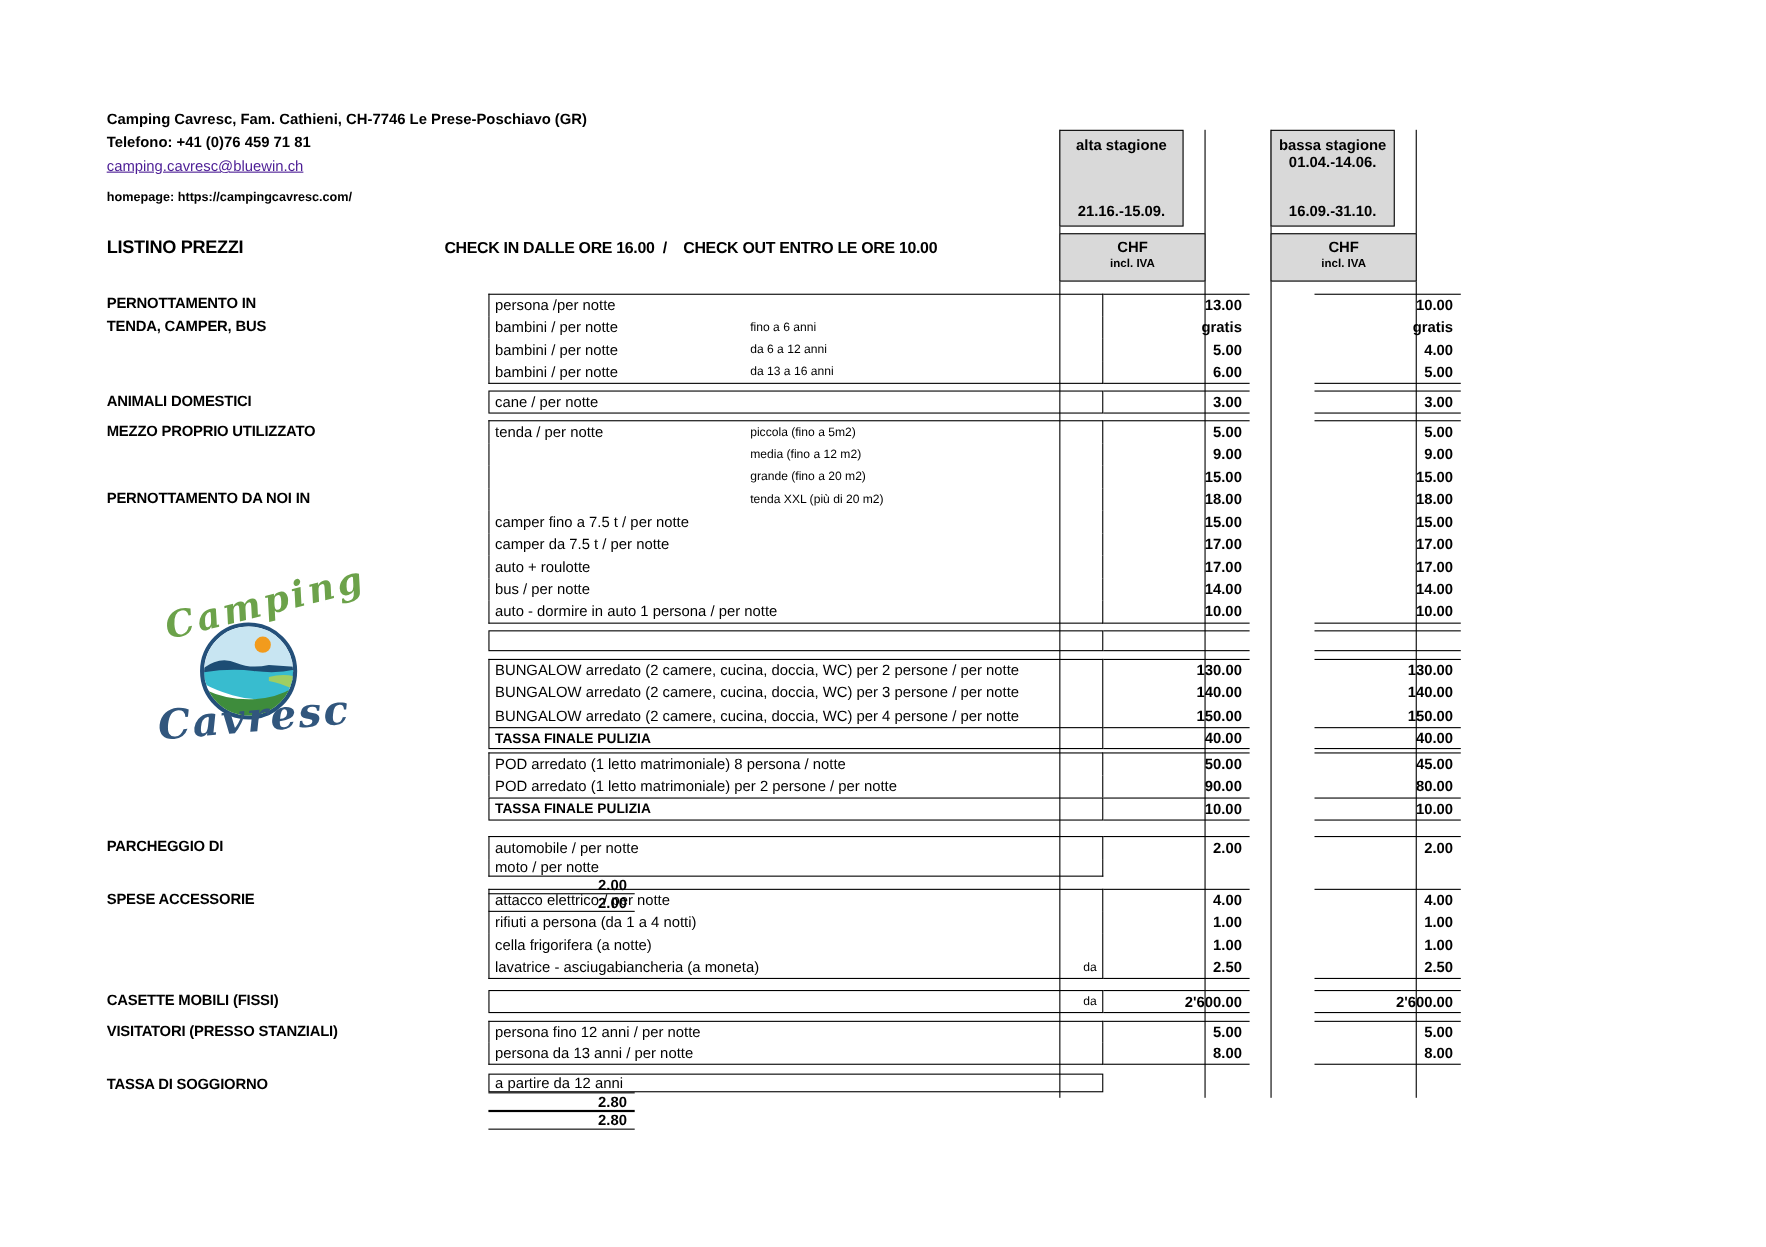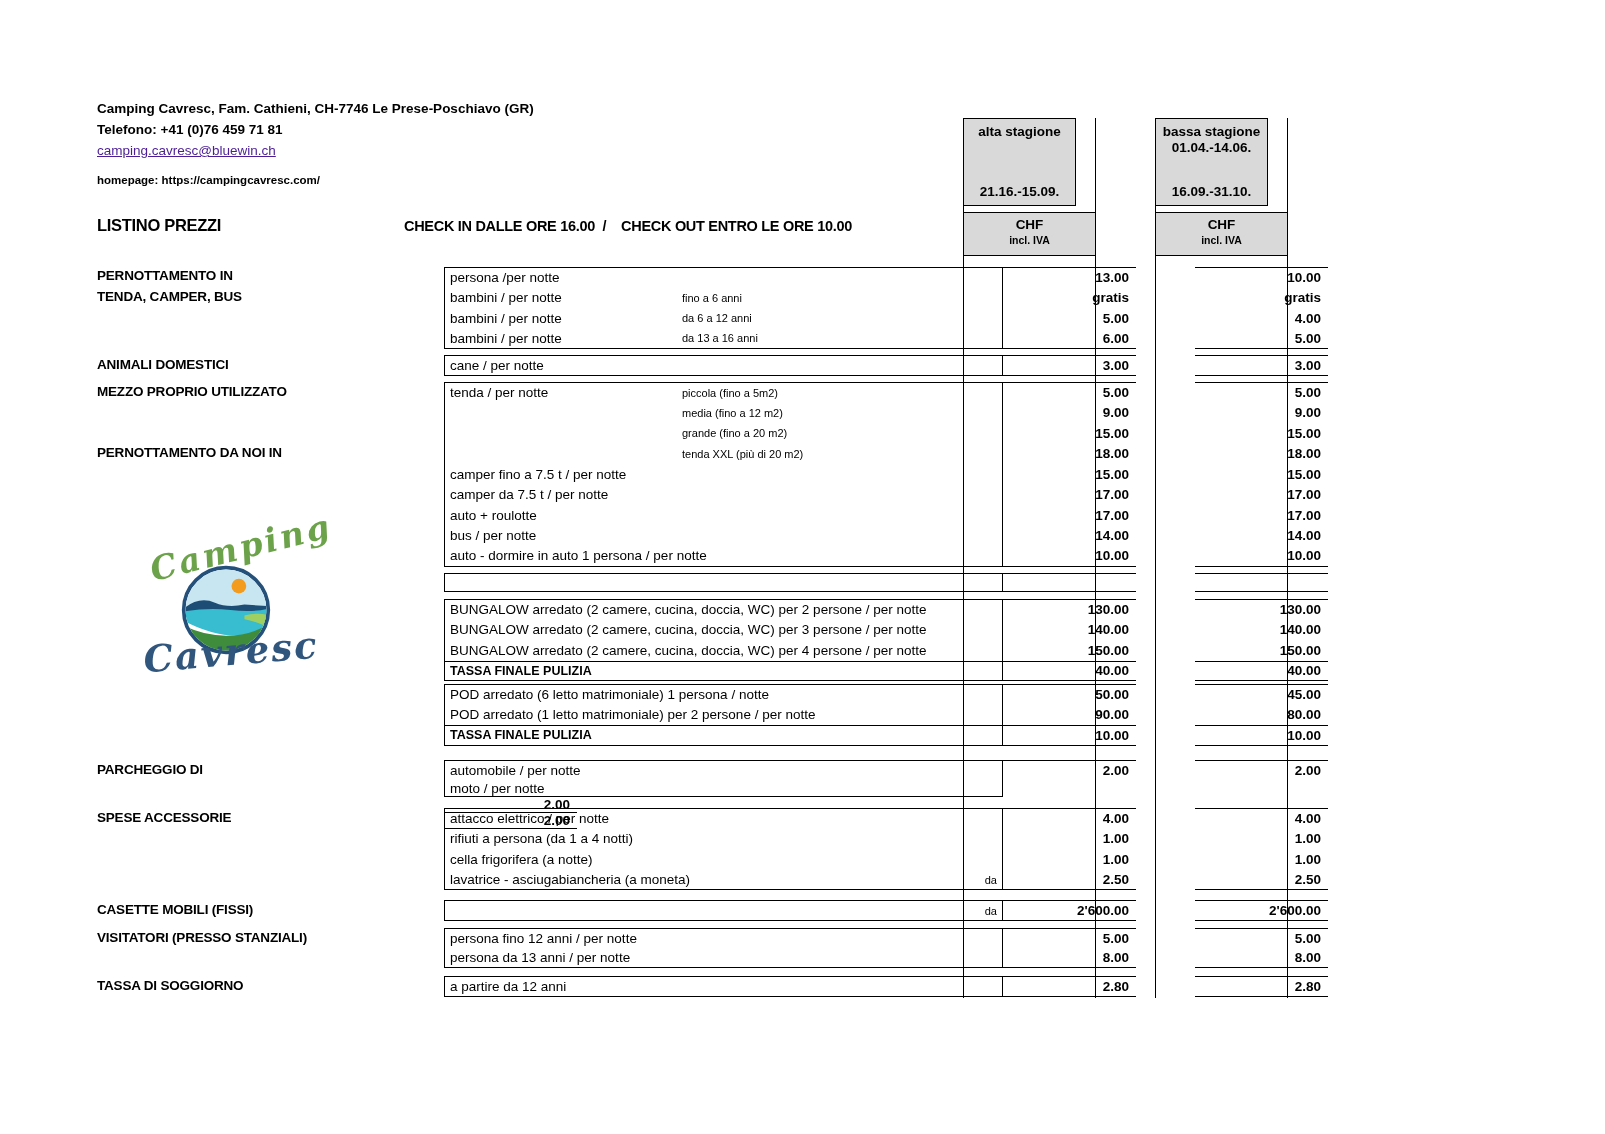--- a/index.html
+++ b/index.html
@@ -305,21 +305,21 @@
             <span>TASSA FINALE PULIZIA</span>
           </div>
           <div class="c c-v1">40.00</div>
           <div class="c-sp"></div>
           <div class="c c-v2">40.00</div>
         </div>
       </div>
       <div class="band" style="top: 684px;">
         <div class="row" style="height: 20.5px;">
           <div class="c c-desc">
-            <span>POD arredato (6 letto matrimoniale) 1 persona / notte</span>
+            <span>POD arredato (1 letto matrimoniale) 8 persona / notte</span>
           </div>
           <div class="c c-v1">50.00</div>
           <div class="c-sp"></div>
           <div class="c c-v2">45.00</div>
         </div>
         <div class="row" style="height: 20.5px;">
           <div class="c c-desc">
             <span>POD arredato (1 letto matrimoniale) per 2 persone / per notte</span>
           </div>
           <div class="c c-v1">90.00</div>
@@ -411,21 +411,21 @@
         <div class="row" style="height: 20.2px;">
           <div class="c c-desc">
             <span>persona da 13 anni / per notte</span>
           </div>
           <div class="c c-v1">8.00</div>
           <div class="c-sp"></div>
           <div class="c c-v2">8.00</div>
         </div>
       </div>
       <div class="band" style="top: 976px;">
-        <div class="row" style="height: 21px;">
+        <div class="row" style="height: 21px; flex-direction: column;">
           <div class="c c-desc">
             <span>a partire da 12 anni</span>
           </div>
           <div class="c c-v1">2.80</div>
           <div class="c-sp"></div>
           <div class="c c-v2">2.80</div>
         </div>
       </div>
     </div>
 

